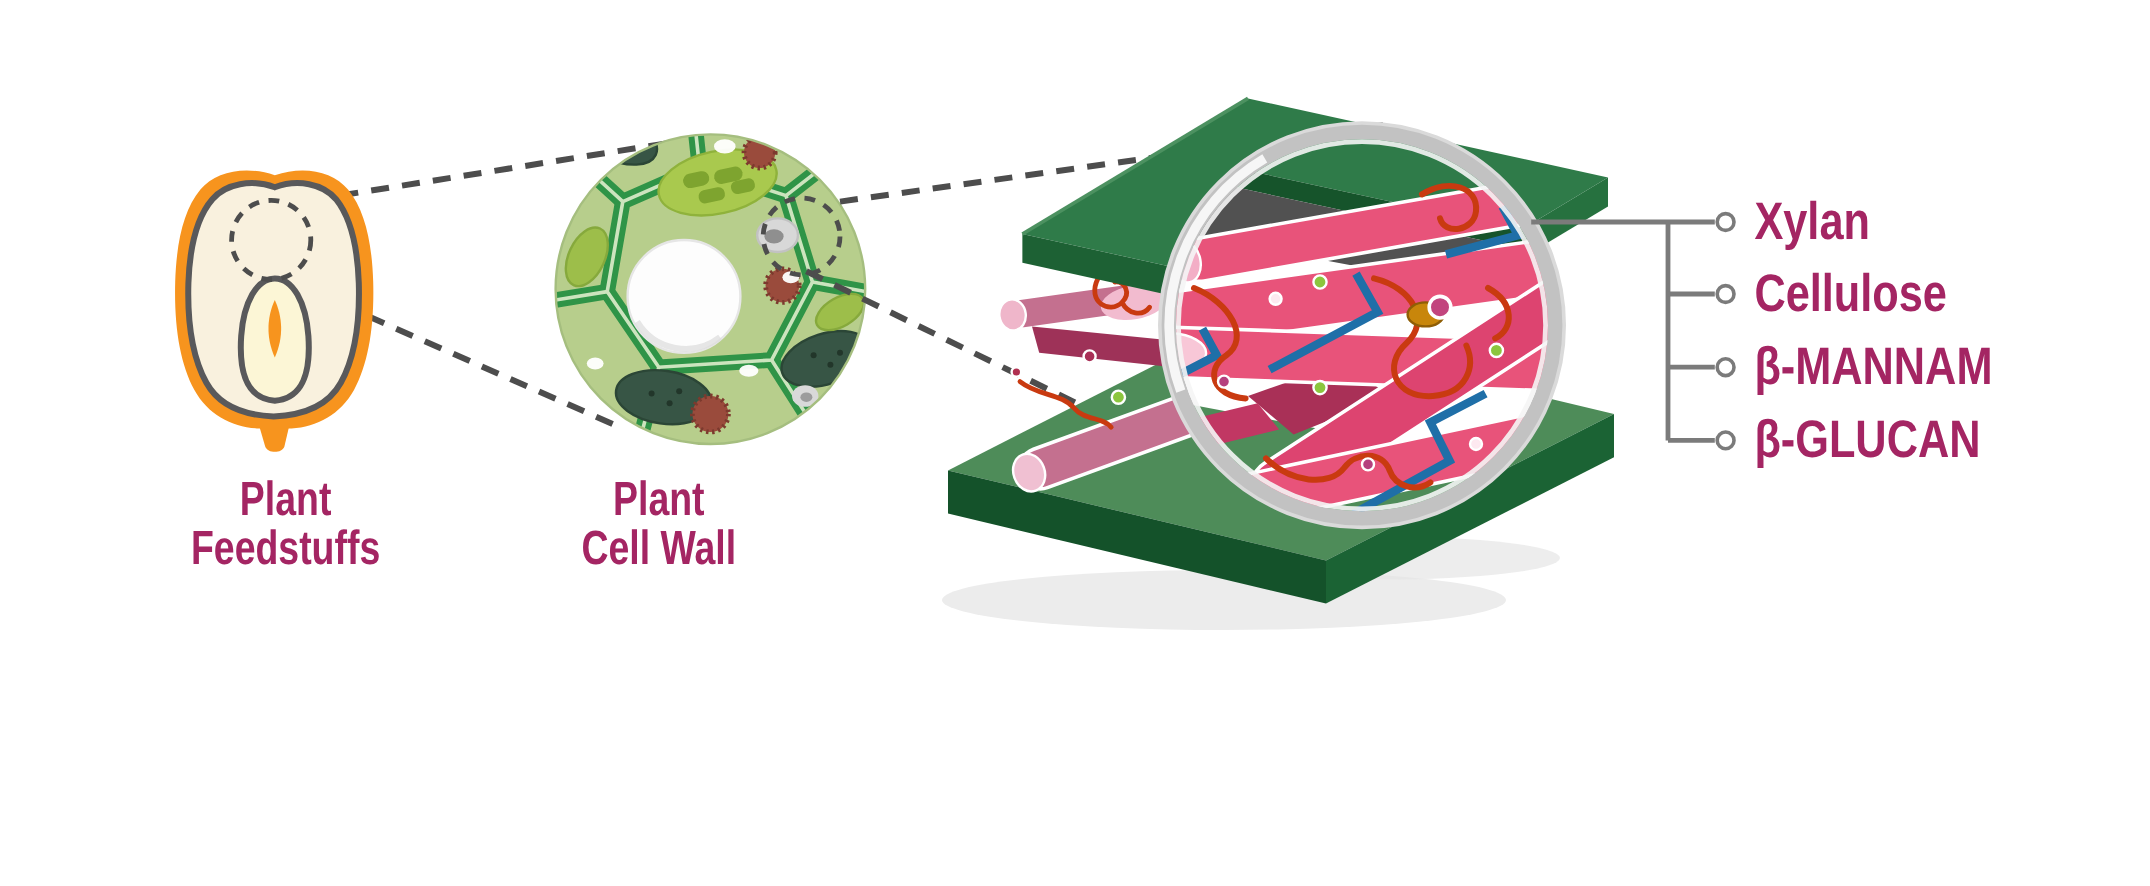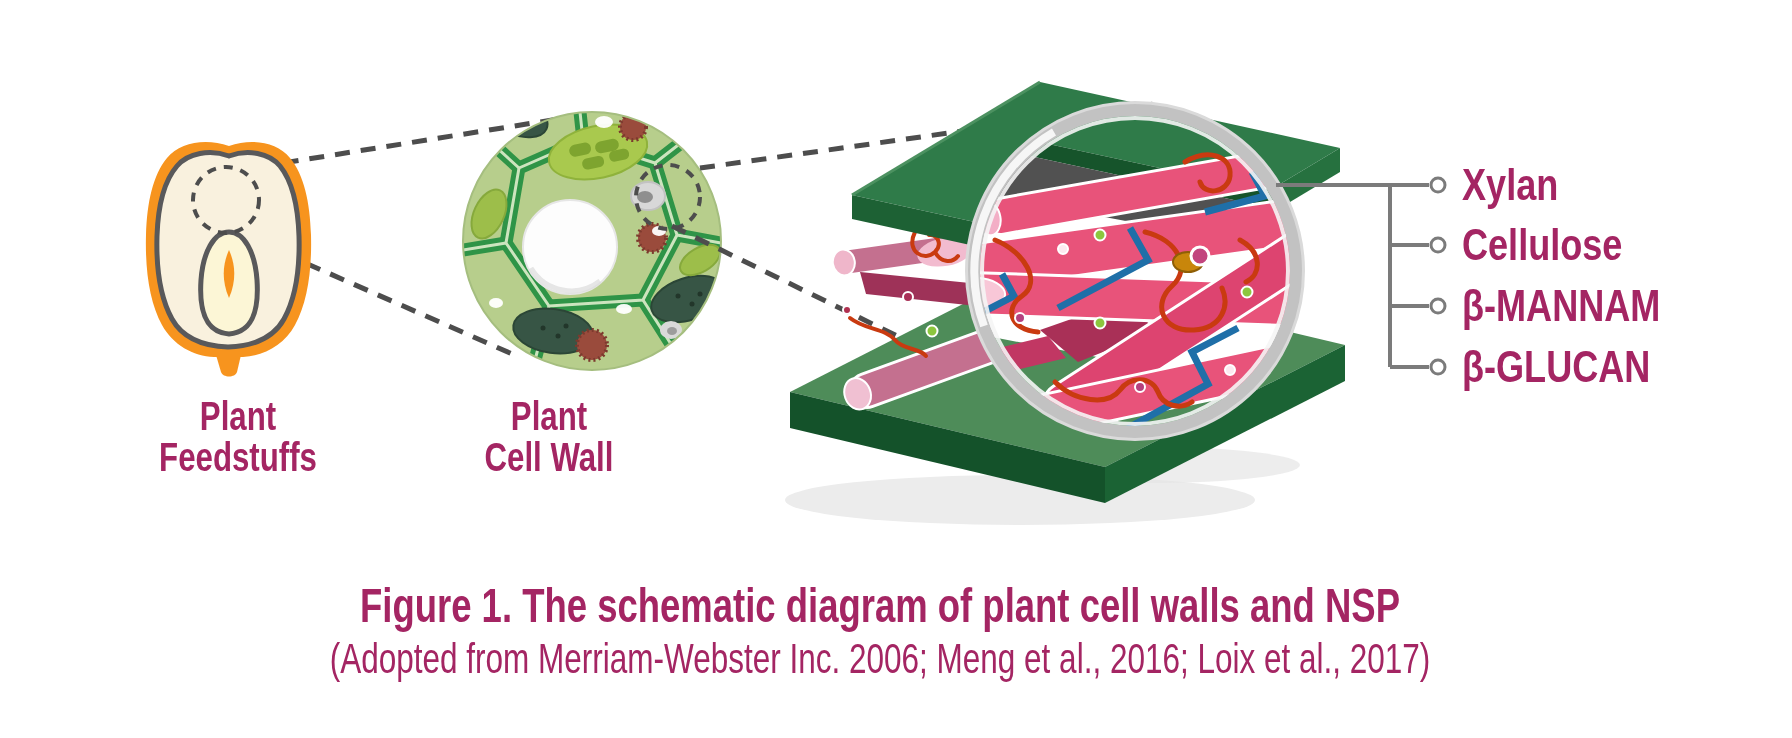--- a/index.html
+++ b/index.html
@@ -249,18 +249,14 @@
 <div class="stage-label" style="left:379px;top:396px">
   <div>Plant</div>
   <div>Cell Wall</div>
 </div>
 
 <div class="nsp-label" style="top:162px">Xylan</div>
 <div class="nsp-label" style="top:222px">Cellulose</div>
 <div class="nsp-label" style="top:283px">β-MANNAM</div>
 <div class="nsp-label" style="top:344px">β-GLUCAN</div>
 
-<div class="caption-wrap">
-  <div class="caption-title">Figure 1. The schematic diagram of plant cell walls and NSP</div>
-  <div class="caption-source">(Adopted from Merriam-Webster Inc. 2006; Meng et al., 2016; Loix et al., 2017)</div>
+
 </div>
 
-</div>
-
 </body></html>

